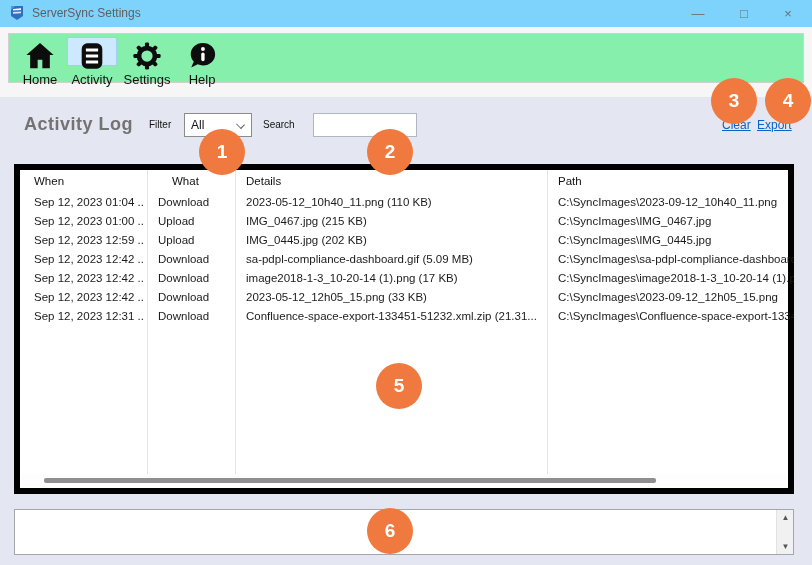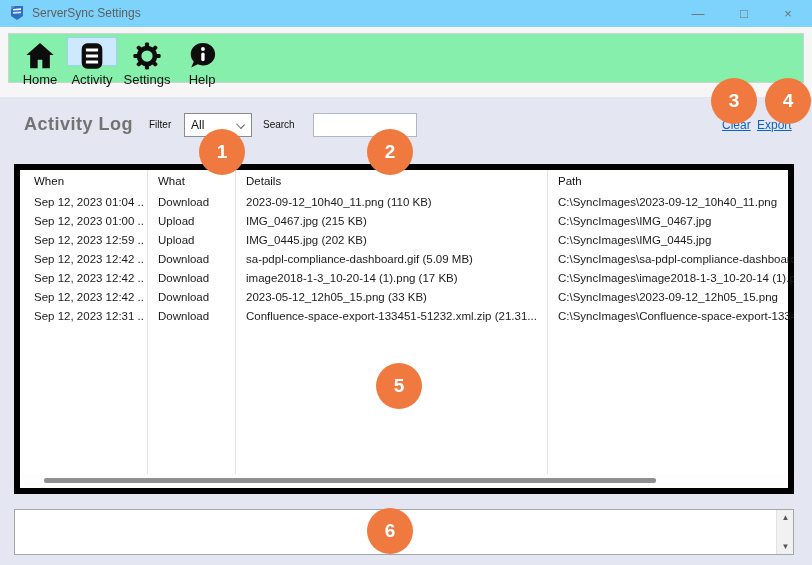--- a/index.html
+++ b/index.html
@@ -50,21 +50,21 @@
   .thead { position:absolute; left:0; top:0; width:100%; height:23px; }
   .th { position:absolute; top:0; height:23px; line-height:23px; font-size:11.5px; color:#111; white-space:nowrap; overflow:hidden; }
   .rows { position:absolute; left:0; top:23px; width:100%; }
   .trow { position:relative; height:19px; width:100%; }
   .td { position:absolute; top:0; height:19px; line-height:19px; font-size:11.5px; color:#1b1b1b;
         white-space:nowrap; overflow:hidden; }
   .c-when  { left:14px;  width:110px; }
   .c-what  { left:138px; width:74px; }
   .c-details { left:226px; width:297px; }
   .c-path  { left:538px; width:236px; }
-  .th.c-when { left:14px; } .th.c-what { left:138px; } .th.c-details { left:226px; } .th.c-path { left:538px; }
+  .th.c-when { left:14px; } .th.c-what { left:152px; } .th.c-details { left:226px; } .th.c-path { left:538px; }
 
   .hscroll { position:absolute; left:1px; right:1px; bottom:1px; height:13px; background:#fdfdfd; }
   .hthumb { position:absolute; left:23px; top:4px; width:612px; height:5px; background:#8f8f8f; border-radius:2px; }
 
   
   .status-box { position:absolute; left:14px; top:509px; width:780px; height:46px;
                 background:#fff; border:1px solid #a4a6ab; }
   .vscroll { position:absolute; right:0; top:0; bottom:0; width:17px; background:#f1f1f2; border-left:1px solid #e2e2e2; }
   .varrow { position:absolute; left:0; width:17px; height:15px; font-size:8px; color:#555;
             text-align:center; line-height:15px; }
@@ -173,21 +173,21 @@
       <span class="th c-when">When</span>
       <span class="th c-what">What</span>
       <span class="th c-details">Details</span>
       <span class="th c-path">Path</span>
     </div>
 
     <div class="rows">
       <div class="trow">
         <span class="td c-when">Sep 12, 2023 01:04 ...</span>
         <span class="td c-what">Download</span>
-        <span class="td c-details">2023-09-12_10h40_11.png (110 KB)</span>
+        <span class="td c-details">2023-05-12_10h40_11.png (110 KB)</span>
         <span class="td c-path">C:\SyncImages\2023-09-12_10h40_11.png</span>
       </div>
       <div class="trow">
         <span class="td c-when">Sep 12, 2023 01:00 ...</span>
         <span class="td c-what">Upload</span>
         <span class="td c-details">IMG_0467.jpg (215 KB)</span>
         <span class="td c-path">C:\SyncImages\IMG_0467.jpg</span>
       </div>
       <div class="trow">
         <span class="td c-when">Sep 12, 2023 12:59 ...</span>

